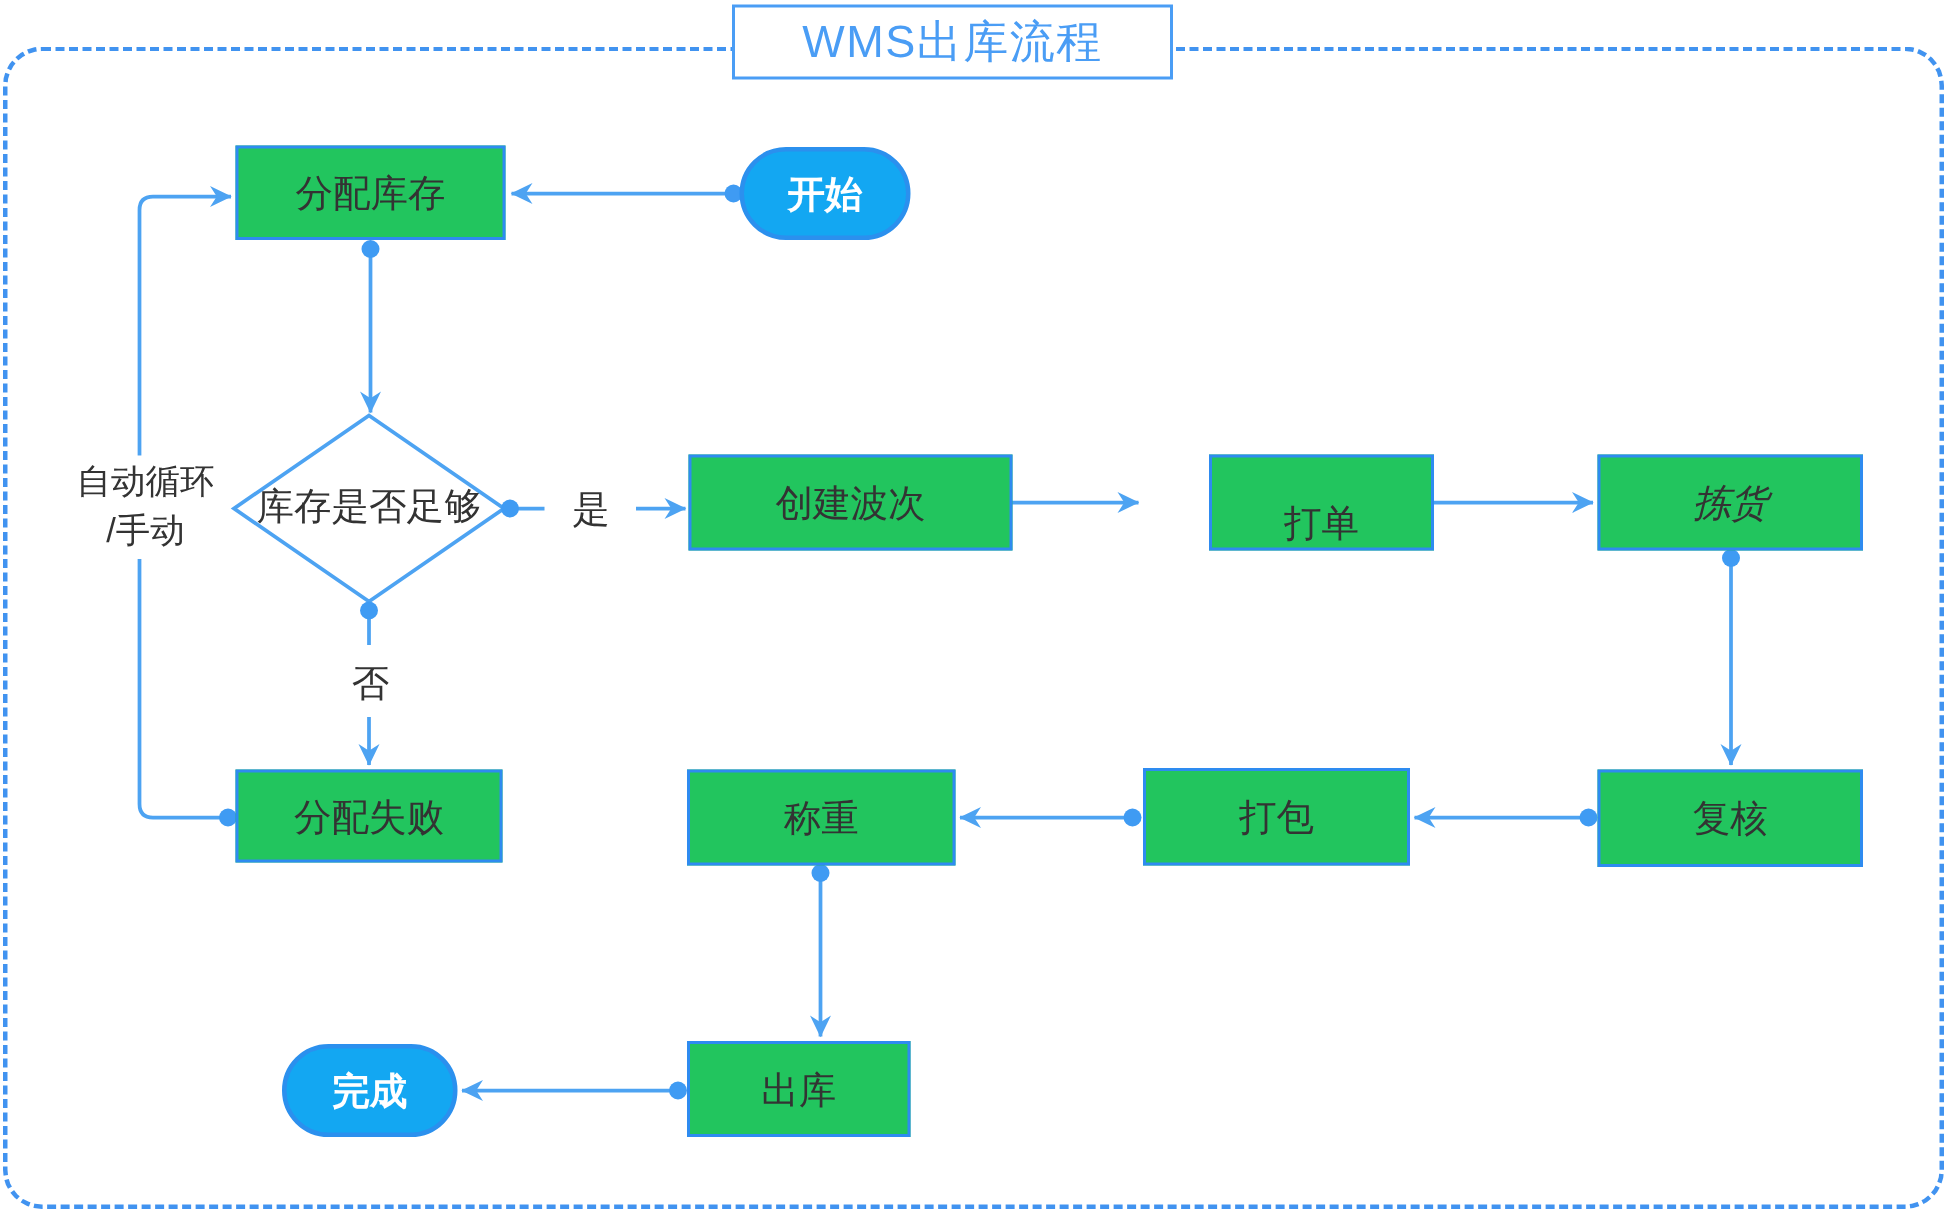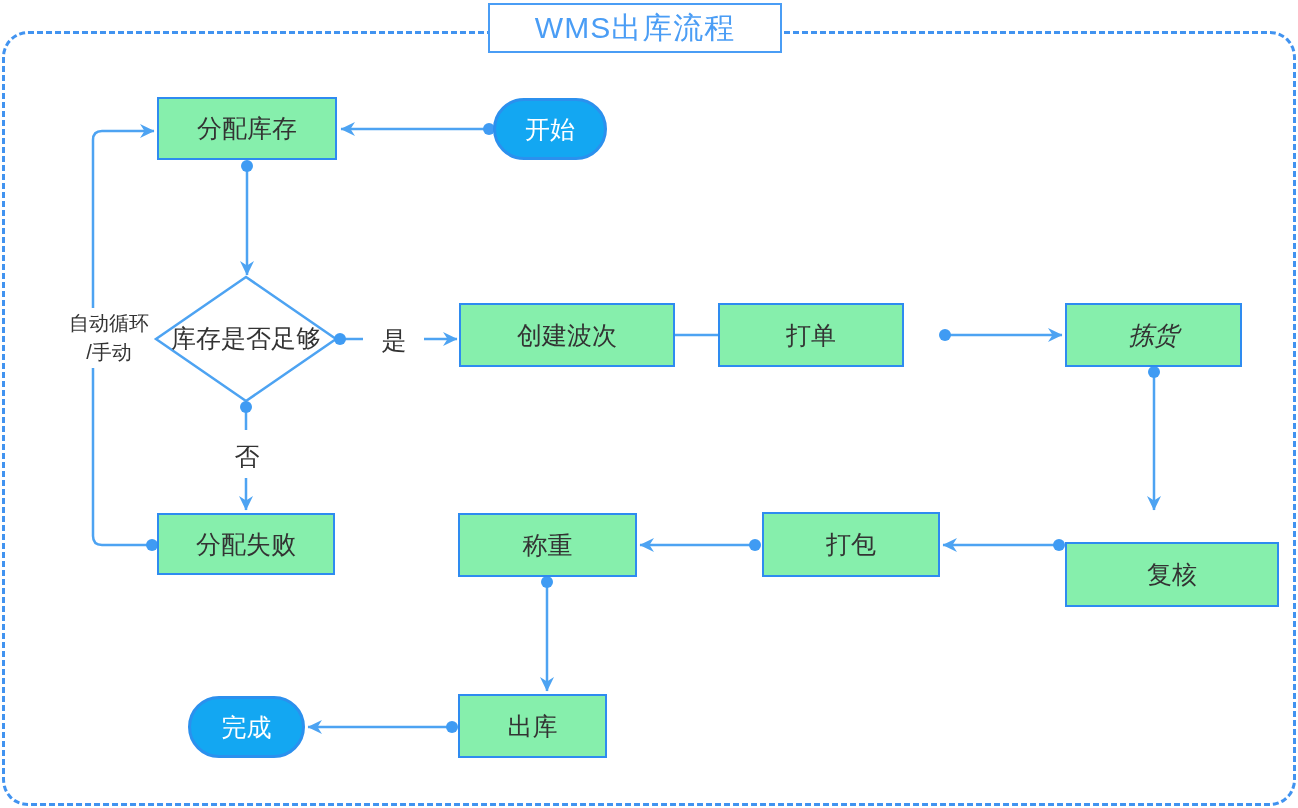--- a/index.html
+++ b/index.html
@@ -29,53 +29,53 @@
   svg.edges circle{fill:var(--dot);stroke:none;}
   svg.edges marker path{fill:var(--connector);stroke:none;}
   .title-box{
     position:absolute;left:488px;top:3px;width:294px;height:50px;z-index:3;
     box-sizing:border-box;background:#ffffff;border:2px solid var(--title-blue);
     display:flex;align-items:center;justify-content:center;
     color:var(--title-blue);font-size:30px;font-weight:500;letter-spacing:1px;
   }
   .node{
     position:absolute;box-sizing:border-box;z-index:2;
-    background:#86efac;border:2px solid var(--box-border);
+    background:#22c55e;border:2px solid var(--box-border);
     display:flex;align-items:center;justify-content:center;
     color:var(--text);font-size:25px;
   }
   .pill{
     background:var(--terminal-fill);border:3px solid var(--terminal-border);
-    border-radius:32px;color:#ffffff;font-weight:400;
+    border-radius:32px;color:#ffffff;font-weight:700;
   }
   .decision-label{
     position:absolute;z-index:2;display:flex;flex-direction:row;
     align-items:center;justify-content:center;text-align:center;
     color:var(--text);font-size:25px;line-height:1.35;
   }
   .edge-label{
     position:absolute;z-index:2;transform:translate(-50%,-50%);
     background:#ffffff;color:var(--text);font-size:25px;line-height:1.45;
     text-align:center;padding:1px 5px;white-space:nowrap;
   }
   #node-start{left:493px;top:98px;width:114px;height:62px;}
   #node-alloc{left:157px;top:97px;width:180px;height:63px;}
   #node-check{left:156px;top:277px;width:180px;height:124px;}
   #node-wave{left:459px;top:303px;width:216px;height:64px;}
-  #node-print{left:718px;top:303px;width:186px;height:64px;}
+  #node-print{left:806px;top:303px;width:150px;height:64px;align-items:flex-end;}
   #node-pick{left:1065px;top:303px;width:177px;height:64px;font-style:italic;}
-  #node-review{left:1065px;top:542px;width:214px;height:65px;justify-content:center;}
+  #node-review{left:1065px;top:513px;width:177px;height:65px;justify-content:center;}
   #node-pack{left:762px;top:512px;width:178px;height:65px;}
   #node-weigh{left:458px;top:513px;width:179px;height:64px;}
   #node-fail{left:157px;top:513px;width:178px;height:62px;}
   #node-out{left:458px;top:694px;width:149px;height:64px;}
   #node-done{left:188px;top:696px;width:117px;height:62px;}
   #label-yes{left:394px;top:340px;}
   #label-no{left:247px;top:456px;}
-  #label-loop{left:97px;top:338px;font-size:20px;margin-left:12px;}
+  #label-loop{left:97px;top:338px;font-size:23px;}
 </style>
 </head>
 <body>
 
 <div class="canvas">
 
   <div class="frame"></div>
 
   <svg class="edges" width="1298" height="808">
     <defs>

